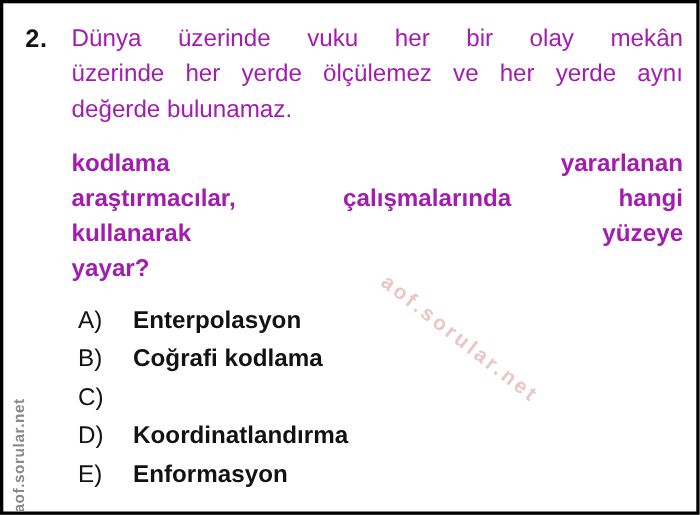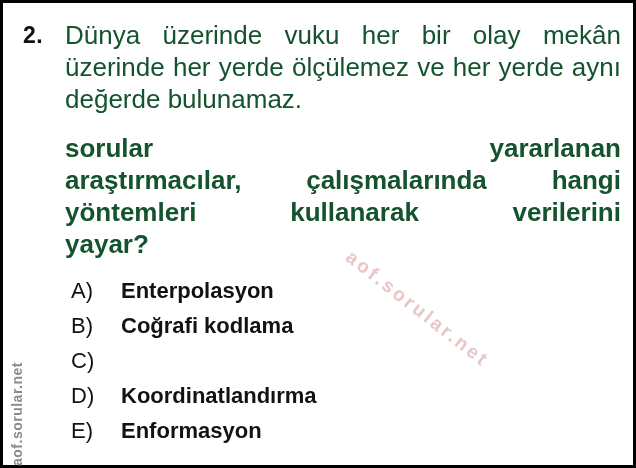--- a/index.html
+++ b/index.html
@@ -16,21 +16,21 @@
     background:#ffffff;
     border:3px solid #000000;
   }
   .qnum{
     position:absolute;left:20px;top:16px;width:42px;
     font-size:23px;font-weight:bold;line-height:32px;
     color:#121212;letter-spacing:.5px;
   }
   .para{
     position:absolute;left:62px;width:556px;
-    color:#14532d;font-size:26px;
+    color:#a21caf;font-size:22px;
   }
   .para.intro{top:16px;}
   .para.stem{top:129px;font-weight:bold;}
   .jline{display:flex;justify-content:space-between;line-height:32px;white-space:nowrap;}
   .nline{line-height:32px;white-space:nowrap;}
   .options{
     position:absolute;left:68px;top:270px;width:420px;
     color:#121212;font-size:22px;
   }
   .opt-row{display:flex;height:35px;line-height:35px;}
@@ -74,32 +74,31 @@
         <span>ve</span>
         <span>her</span>
         <span>yerde</span>
         <span>aynı</span>
       </div>
       <div class="nline">değerde bulunamaz.</div>
     </div>
 
   <div class="para stem">
       <div class="jline">
-        <span>sorular</span>
+        <span>kodlama</span>
         <span>yararlanan</span>
       </div>
       <div class="jline">
         <span>araştırmacılar,</span>
         <span>çalışmalarında</span>
         <span>hangi</span>
       </div>
       <div class="jline">
-        <span>yöntemleri</span>
         <span>kullanarak</span>
-        <span>verilerini</span>
+        <span>yüzeye</span>
       </div>
       <div class="nline">yayar?</div>
     </div>
 
   <div class="options">
       <div class="opt-row">
         <span class="opt-letter">A)</span>
         <span class="opt-text">Enterpolasyon</span>
       </div>
       <div class="opt-row">

